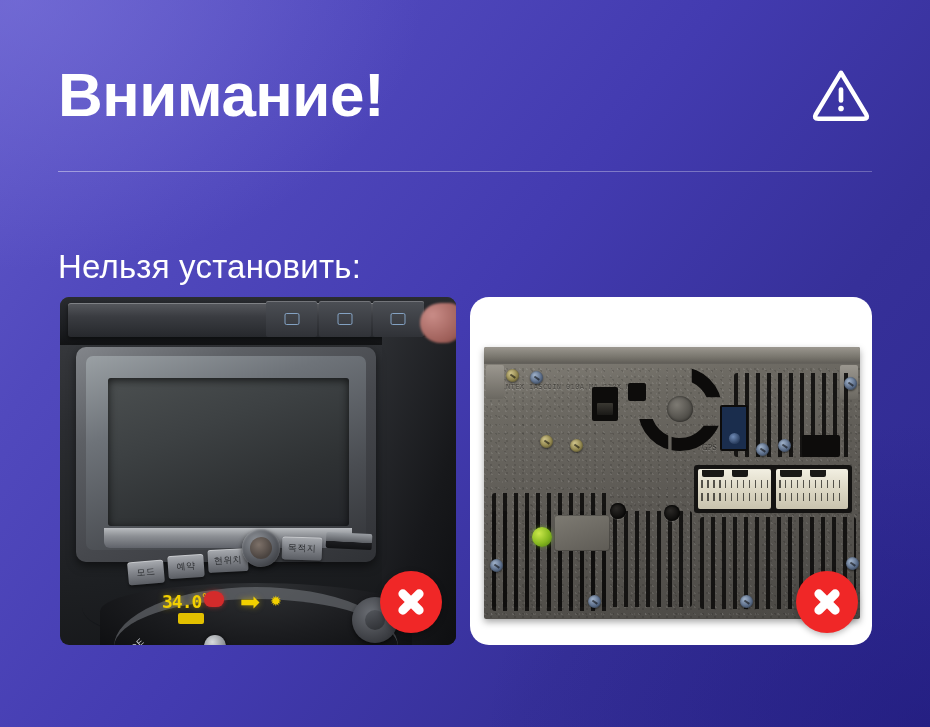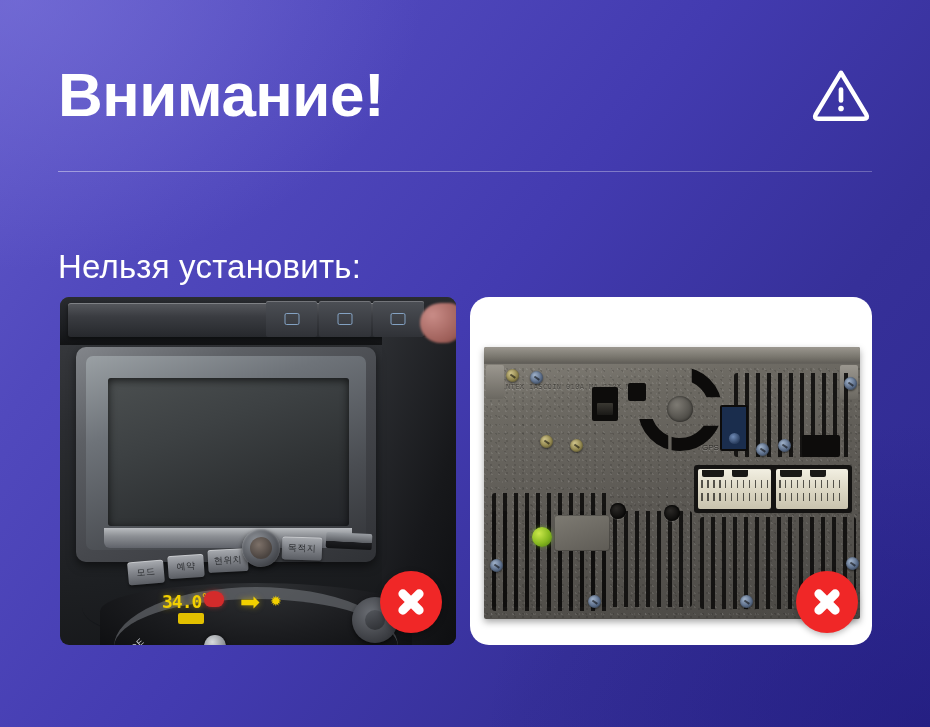--- a/index.html
+++ b/index.html
@@ -375,21 +375,21 @@
                background: #1a2d4d; border: 2px solid #0d0c0b; }
   .port.gps::after {
     content: ""; position: absolute; left: 50%; top: 62%; width: 11px; height: 11px;
     margin-left: -5.5px; border-radius: 50%;
     background: radial-gradient(circle at 38% 34%, #6f8ab5, #2b3f60 70%);
   }
   .port.blk  { left: 318px; top: 88px; width: 38px; height: 22px; }
   .gps-label {
     position: absolute; left: 218px; top: 96px;
     color: rgba(30,28,26,0.75); font-size: 8px;
-    font-family: Liberation Sans, sans-serif;
+    font-family: Liberation Serif, serif;
     text-shadow: 0 1px 0 rgba(255,255,255,0.25);
   }
   .conn-block {
     position: absolute; left: 210px; top: 118px; width: 158px; height: 48px;
     background: #141312;
     border-radius: 3px;
     padding: 4px;
     box-sizing: border-box;
     display: flex; gap: 5px;
   }

